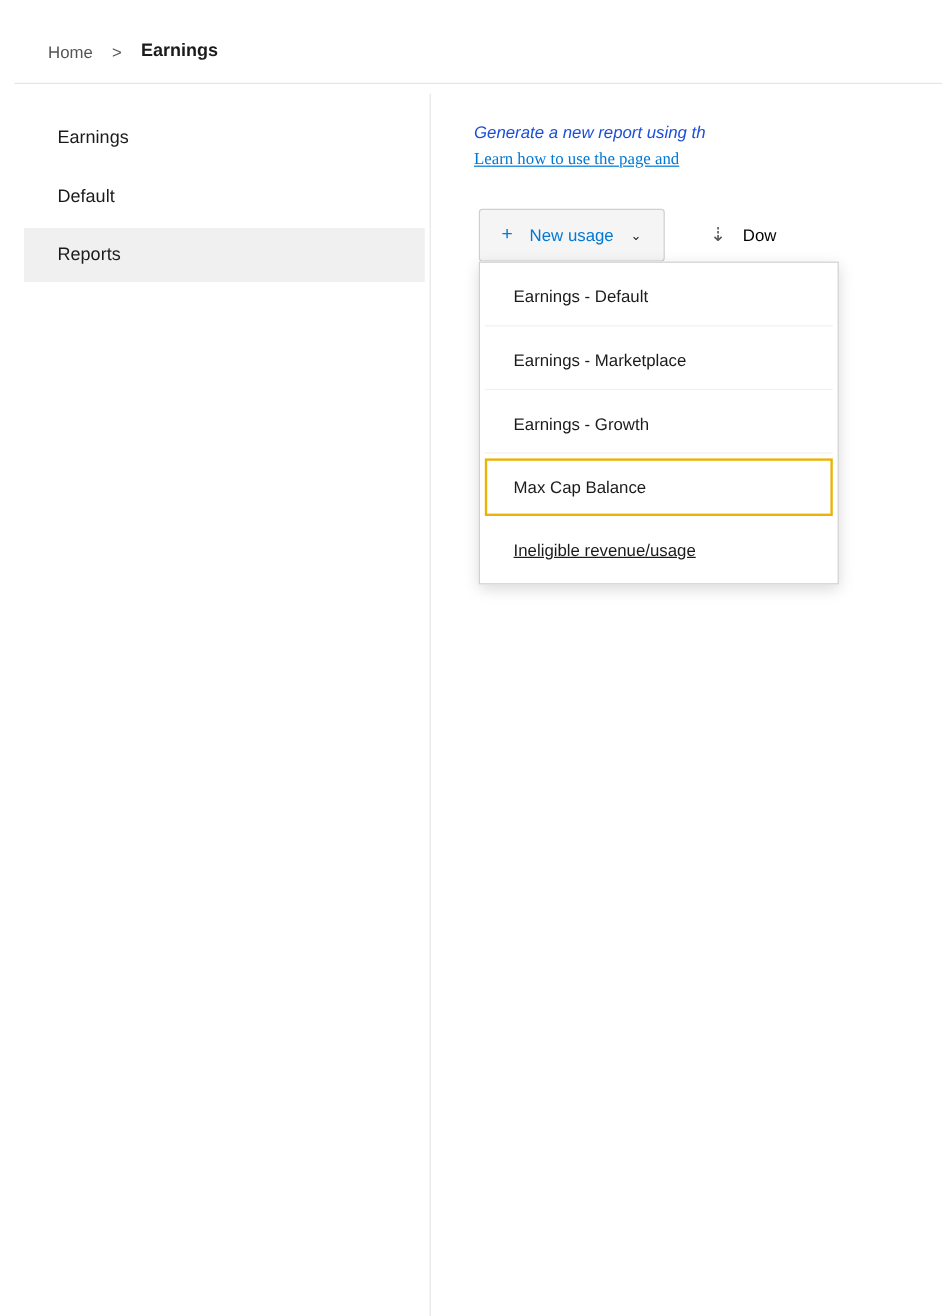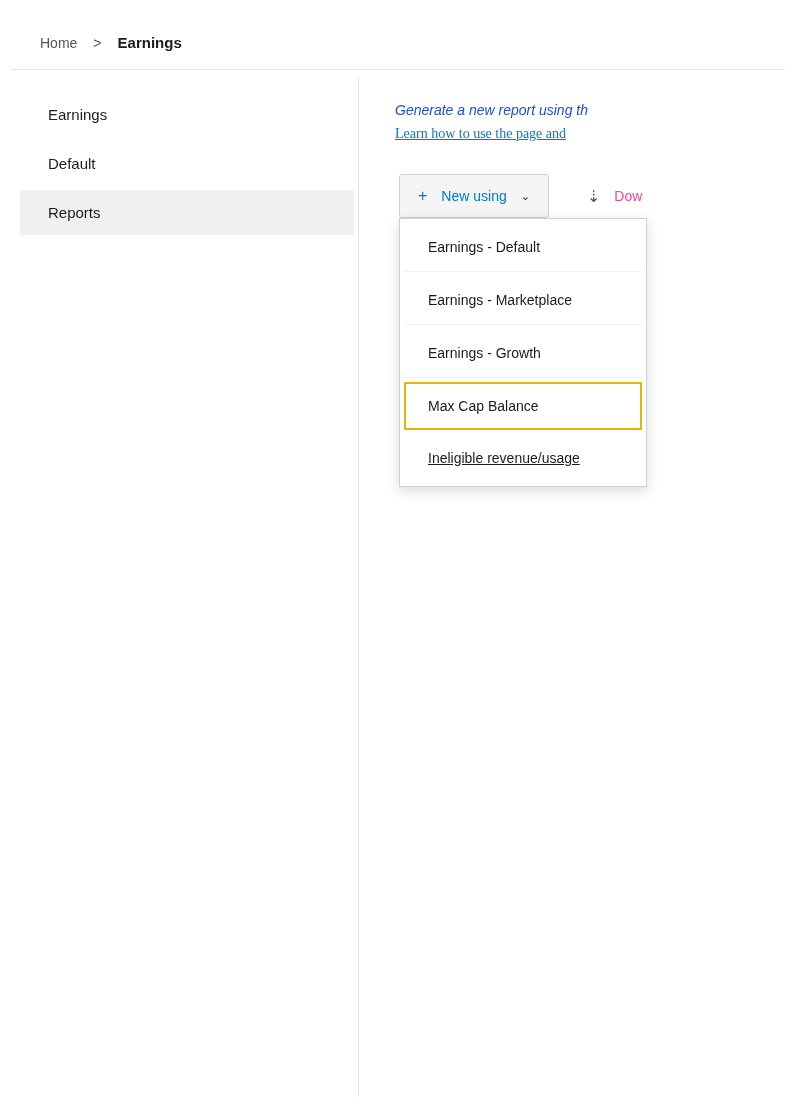--- a/index.html
+++ b/index.html
@@ -156,21 +156,21 @@
     .download-btn .down-arrow {
       font-size: 16px;
       color: #555;
     }
 
     
     .dropdown-menu {
       position: absolute;
       top: 44px;
       left: 0;
-      width: 248px;
+      width: 300px;
       background: #ffffff;
       border: 1px solid #d0d0d0;
       box-shadow: 0 4px 12px rgba(0,0,0,0.15);
       z-index: 100;
     }
 
     .dropdown-item {
       padding: 16px 20px;
       font-size: 14px;
       color: #1b1b1b;
@@ -183,21 +183,21 @@
       text-decoration: underline;
     }
 
     .dropdown-item.highlighted {
       border: 2px solid #eab308;
       padding: 14px 18px;
     }
 
     
     .download-label {
-      color: #ec4899;
+      color: #000000;
     }
   </style>
 </head>
 <body>
 
 <div class="breadcrumb">
   <span class="breadcrumb-home">Home</span>
   <span class="breadcrumb-separator">&gt;</span>
   <span class="breadcrumb-current">Earnings</span>
 </div>
@@ -222,21 +222,21 @@
 
     
     <p class="description-text">Generate a new report using th</p>
     <a class="learn-link">Learn how to use the page and</a>
 
     
     <div class="toolbar">
 
       <button class="new-report-btn">
         <span class="plus-icon">+</span>
-        <span class="btn-label">New using</span>
+        <span class="btn-label">New usage</span>
         <span class="chevron-icon">⌄</span>
       </button>
 
       <button class="download-btn">
         <span class="down-arrow">⇣</span>
         <span class="download-label">Dow</span>
       </button>
 
       <div class="dropdown-menu">
         <div class="dropdown-item">

